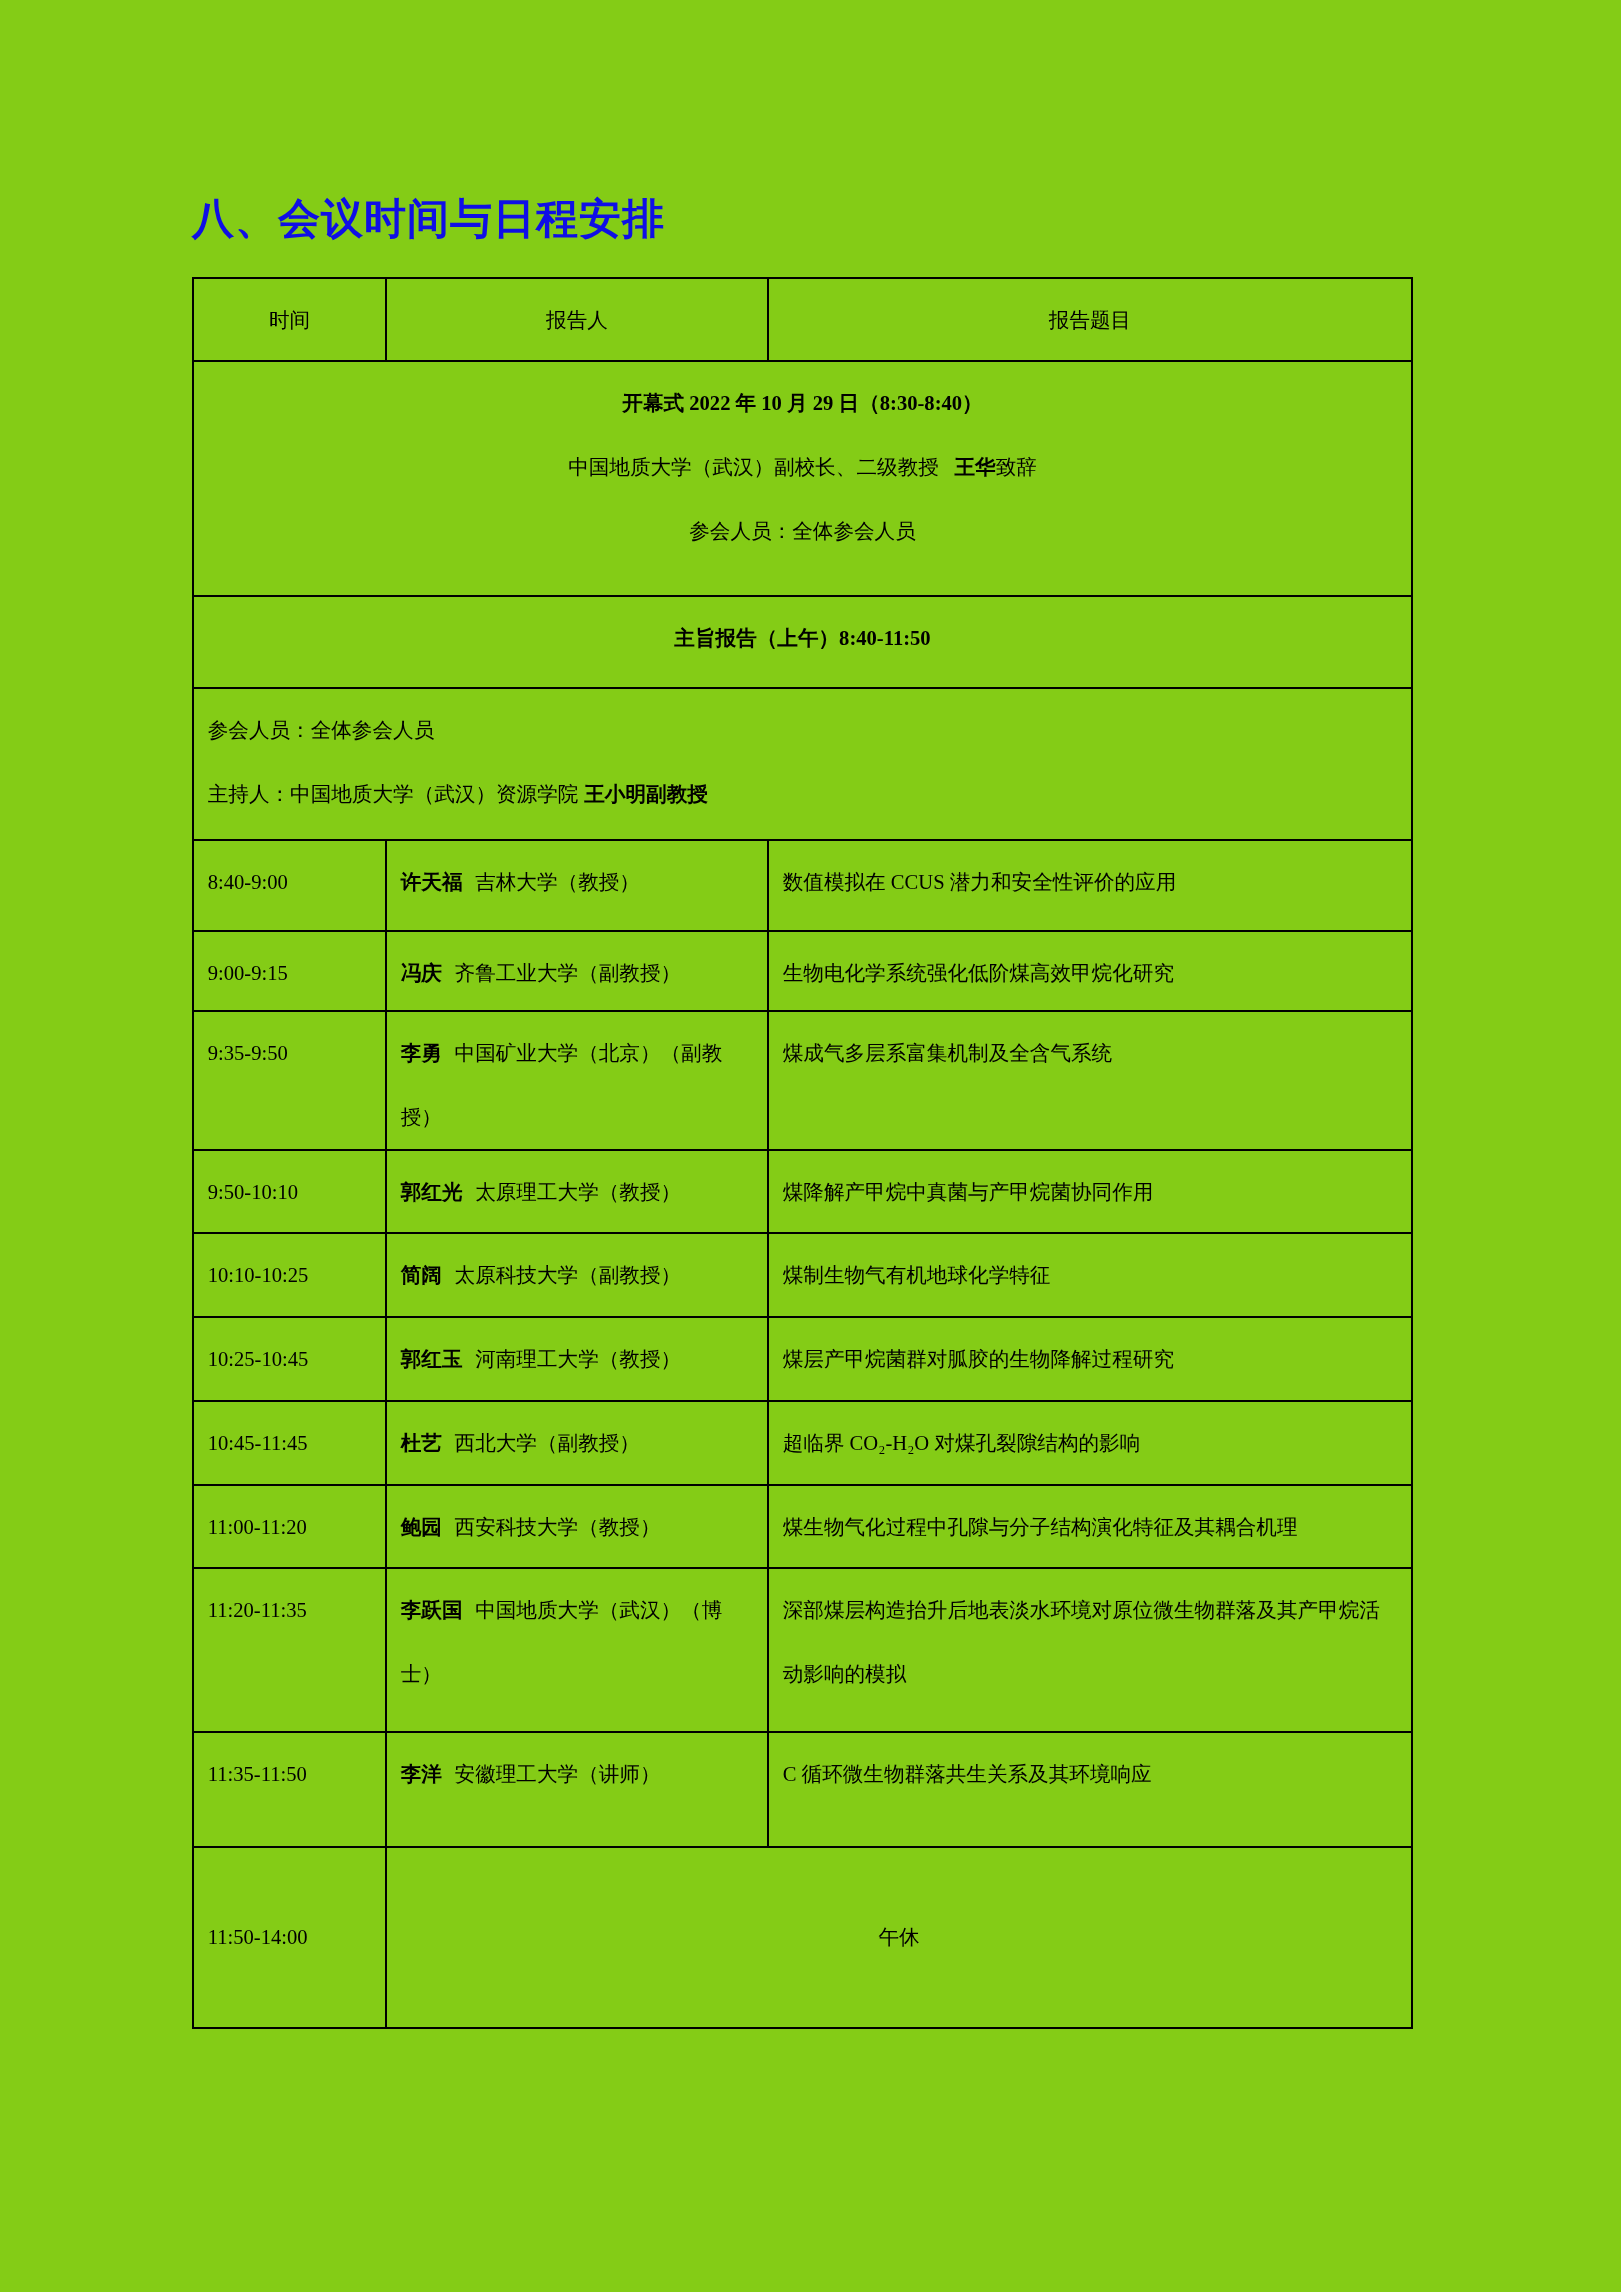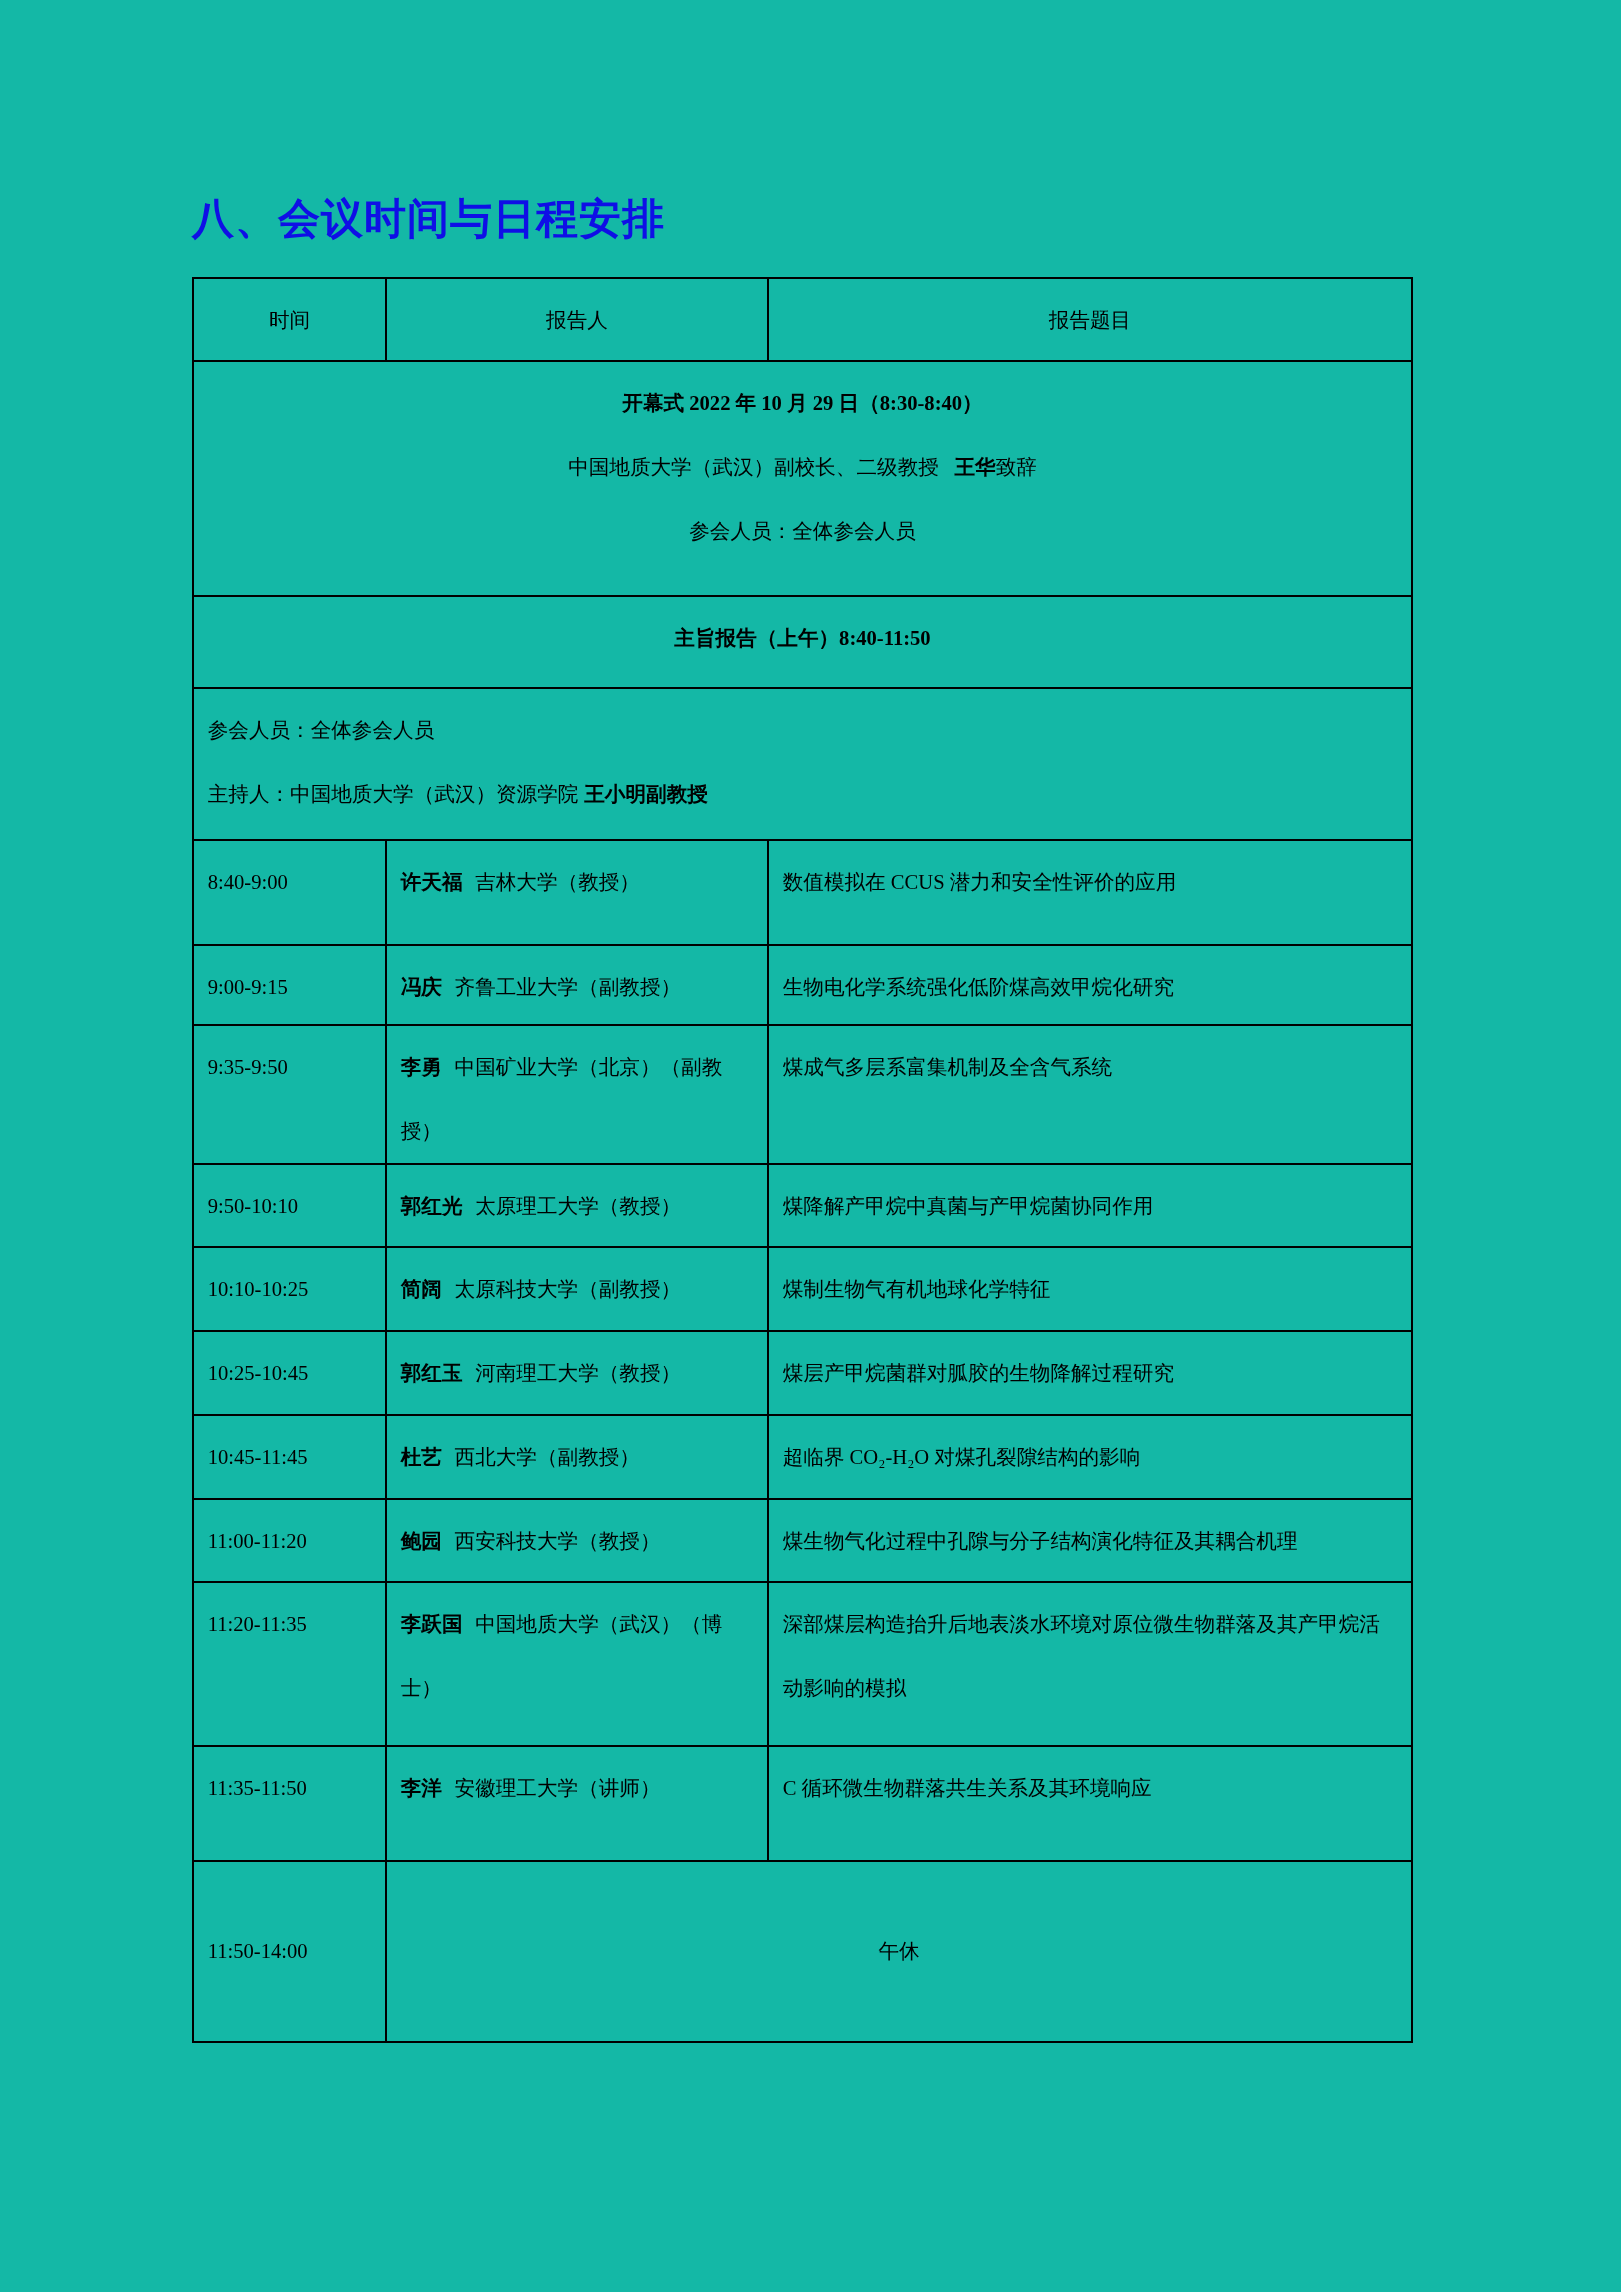--- a/index.html
+++ b/index.html
@@ -1,20 +1,20 @@
 <!DOCTYPE html>
 <html><head>
 <meta charset="utf-8">
 <style>
   html,body { margin:0; padding:0; background:#e8e8e8; }
   .page {
     position:relative;
     width:1621px; height:2293px;
     margin:0 auto;
-    background:#14b8a6;
+    background:#84cc16;
     font-family:"Liberation Serif","DejaVu Serif",serif;
     color:#000;
     overflow:hidden;
   }
   .content { position:absolute; left:192px; top:196px; width:1219px; }
   .doc-title {
     font-size:42px;
     line-height:47px;
     font-weight:bold;
     color:#0f0fe6;
@@ -99,21 +99,21 @@
           <td class="left" colspan="3">
             <div>参会人员：全体参会人员</div>
             <div>
               <span>主持人：中国地质大学（武汉）资源学院</span><span class="sess-bold-name">王小明副教授</span>
             </div>
           </td>
         </tr>
       </tbody>
 
       <tbody id="talks-tbody">
-          <tr style="height: 105px; margin-top: 44px;">
+          <tr style="height: 91px; margin-top: 44px;">
             <td class="left">8:40-9:00</td>
             <td class="left"><span class="speaker-name">许天福</span><span>吉林大学（教授）</span></td>
             <td class="left">数值模拟在 CCUS 潜力和安全性评价的应用</td>
           </tr>
           <tr style="height: 80px;">
             <td class="left">9:00-9:15</td>
             <td class="left"><span class="speaker-name">冯庆</span><span>齐鲁工业大学（副教授）</span></td>
             <td class="left">生物电化学系统强化低阶煤高效甲烷化研究</td>
           </tr>
           <tr style="height: 136px;">

